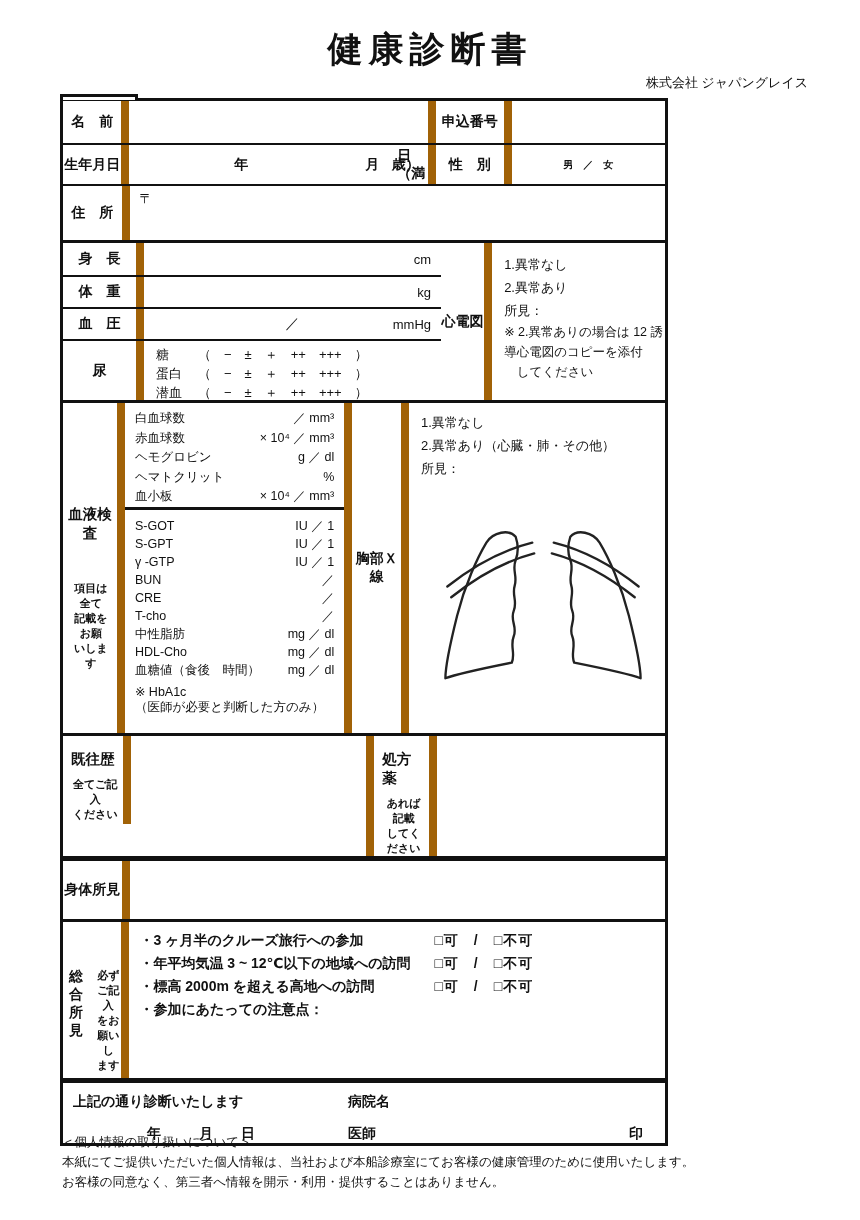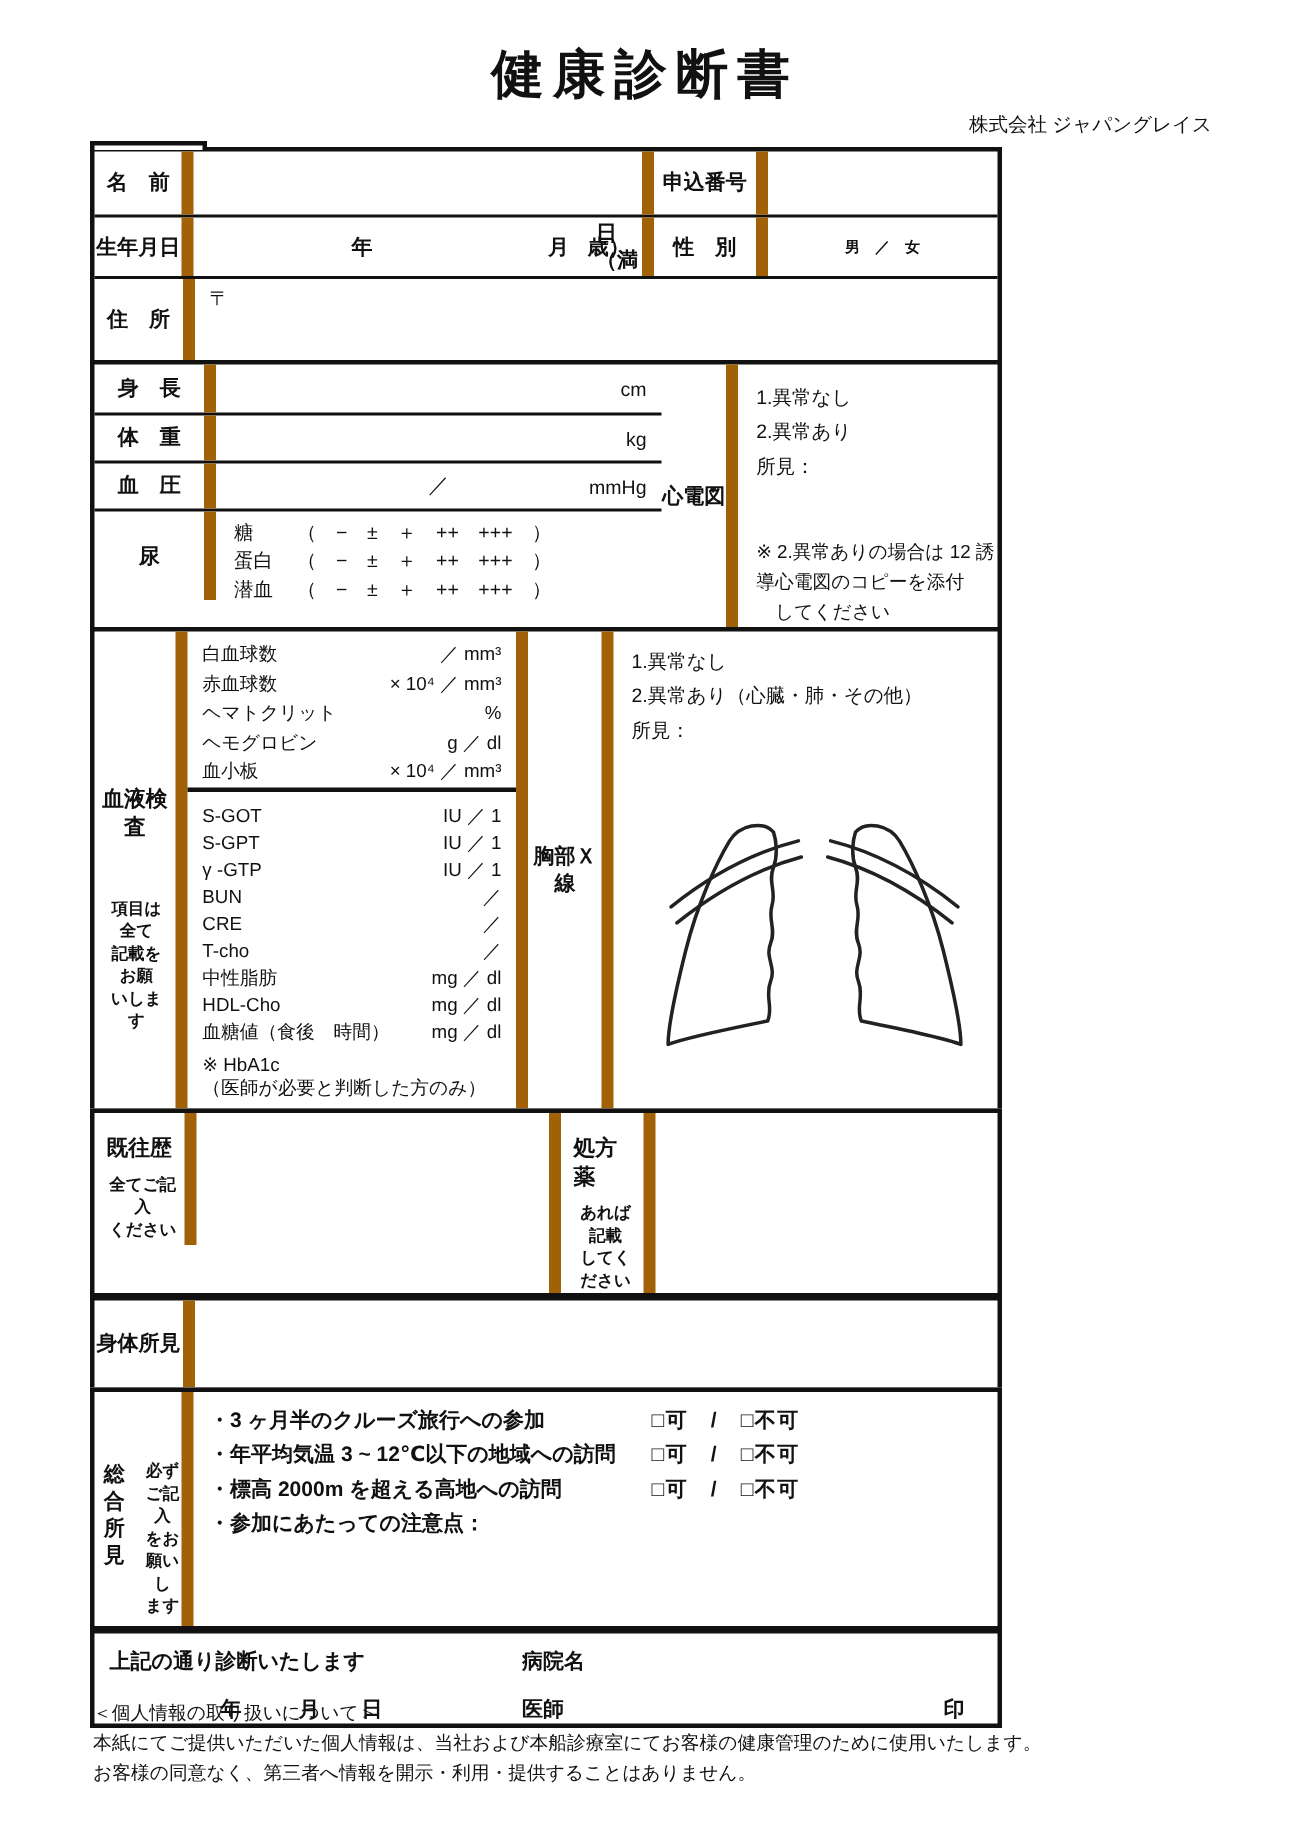--- a/index.html
+++ b/index.html
@@ -70,27 +70,27 @@
   .h-m { height:32px; }
   .h-urine { height:61px; }
   .unitline { display:flex; align-items:center; font-size:13px; padding:0 10px; height:100%; }
   .unit { margin-left:auto; }
   .bp-slash { position:absolute; left:50%; top:50%; transform:translate(-50%,-50%); font-size:14px; }
   .urine-lines { padding:4px 0 0 12px; font-size:13px; line-height:19px; }
   .urine-row { display:flex; }
   .urine-name { width:42px; }
 
   .ecg-content { font-size:13px; padding:10px 0 0 12px; line-height:23px; }
-  .ecg-note { font-size:12.5px; line-height:20px; margin-top:36px; }
+  .ecg-note { font-size:12.5px; line-height:20px; }
 
   
   .blood-label-cell { padding-top:102px; text-align:center; }
   .blood-title { font-weight:bold; font-size:14.5px; }
   .blood-sub { margin:38px 4px 0 6px; }
-  .bloodbox { padding:6px 10px 6px 10px; }
+  .bloodbox { padding:6px 10px 18px 10px; }
   .bloodbox.a { height:104px; }
   .bloodbox.b { border-top:3px solid #111; height:auto; padding-top:7px; }
   .blood-row { display:flex; font-size:12.5px; line-height:19.5px; }
   .bloodbox.b .blood-row { line-height:18px; }
   .hba1c { font-size:12.5px; line-height:15px; margin-top:6px; }
 
   .xray-content { font-size:13px; padding:8px 0 0 12px; line-height:23px; }
   .lung-wrap { margin:44px auto 0 auto; width:244px; }
 
   
@@ -222,26 +222,26 @@
         <div class="bloodbox a">
           <div class="blood-row">
               <span>白血球数</span>
               <span class="unit">／ mm³</span>
             </div>
           <div class="blood-row">
               <span>赤血球数</span>
               <span class="unit">× 10⁴ ／ mm³</span>
             </div>
           <div class="blood-row">
+              <span>ヘモグロビン</span>
+              <span class="unit">g ／ dl</span>
+            </div>
+          <div class="blood-row">
               <span>ヘマトクリット</span>
               <span class="unit">%</span>
-            </div>
-          <div class="blood-row">
-              <span>ヘモグロビン</span>
-              <span class="unit">g ／ dl</span>
             </div>
           <div class="blood-row">
               <span>血小板</span>
               <span class="unit">× 10⁴ ／ mm³</span>
             </div>
         </div>
         <div class="bloodbox b">
           <div class="blood-row">
               <span>S-GOT</span>
               <span class="unit">IU ／ 1</span>

